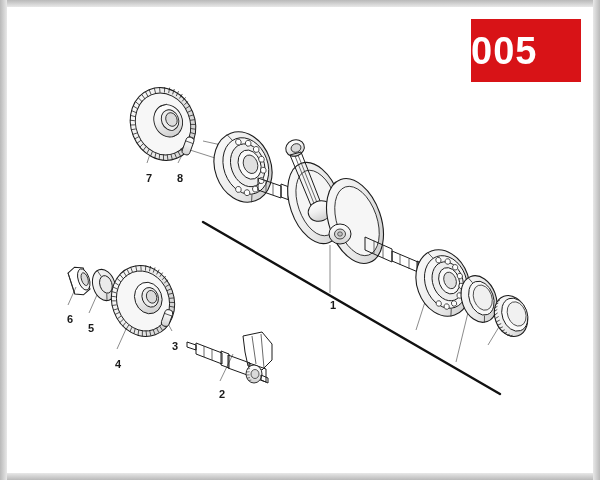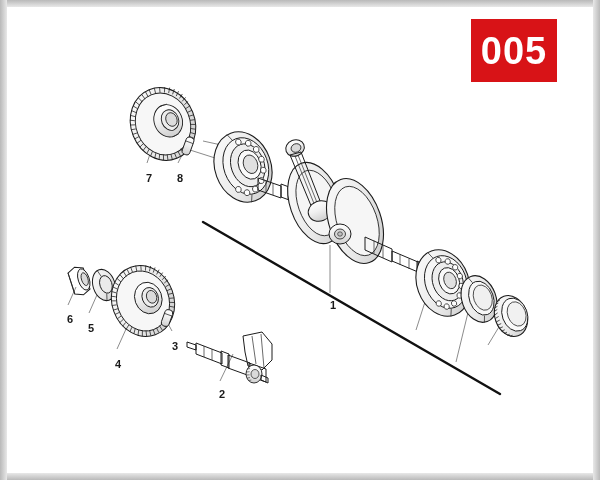--- a/index.html
+++ b/index.html
@@ -37,26 +37,26 @@
     left: 7px; top: 7px;
     width: 586px; height: 466px;
     background: #ffffff;
   }
 
   
   #badge {
     position: absolute;
     left: 471px;
     top: 19px;
-    width: 86px;
+    width: 110px;
     height: 63px;
     background: #d81317;
     display: flex;
     align-items: center;
-    justify-content: center;
+    justify-content: flex-start;
     z-index: 20;
   }
   #badge-text {
     color: #ffffff;
     font-family: "Liberation Sans", sans-serif;
     font-size: 38px;
     font-weight: bold;
     letter-spacing: 1px;
     line-height: 1;
   }

